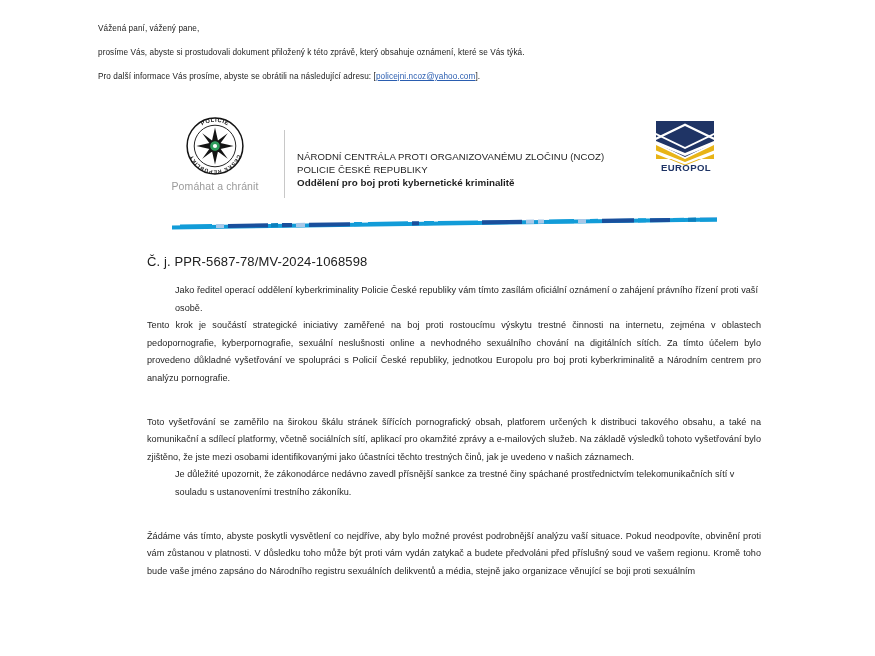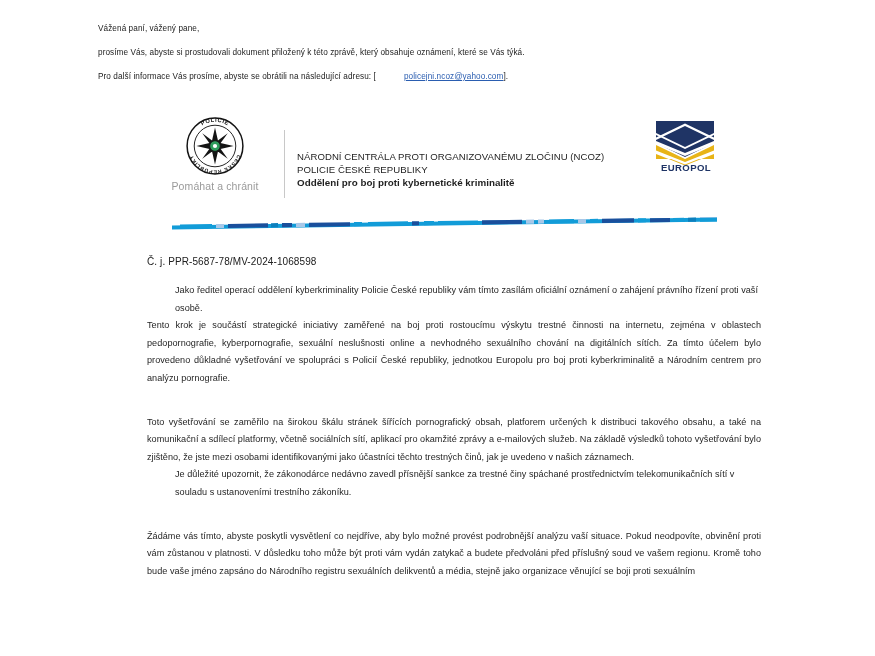--- a/index.html
+++ b/index.html
@@ -26,21 +26,20 @@
   .email-intro p {
     margin: 0 0 13px 0;
     font-size: 8.2px;
     line-height: 11px;
     color: #222222;
     letter-spacing: 0.01em;
   }
   .email-intro p:first-child { margin-top: 23px; }
   .email-link {
     color: #2a5db0;
-    margin-left: 28px;
   }
 
   
   .letterhead {
     position: absolute;
     left: 150px;
     top: 112px;
     width: 600px;
     height: 85px;
   }
@@ -112,21 +111,21 @@
   .bluebar svg { display: block; }
 
   
   .doc {
     position: absolute;
     left: 147px;
     top: 256px;
     width: 614px;
   }
   .refno {
-    font-size: 10px;
+    font-size: 13px;
     line-height: 12px;
     color: #202020;
     letter-spacing: 0.01em;
   }
   .subject {
     margin-top: 30px;
     text-align: center;
     font-size: 9.9px;
     font-weight: 700;
     color: #111111;

